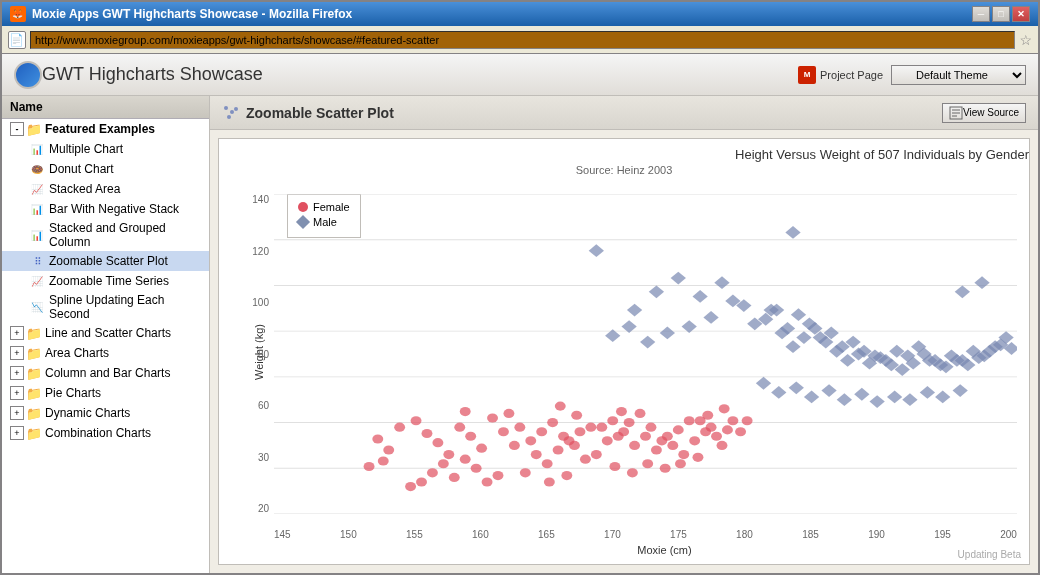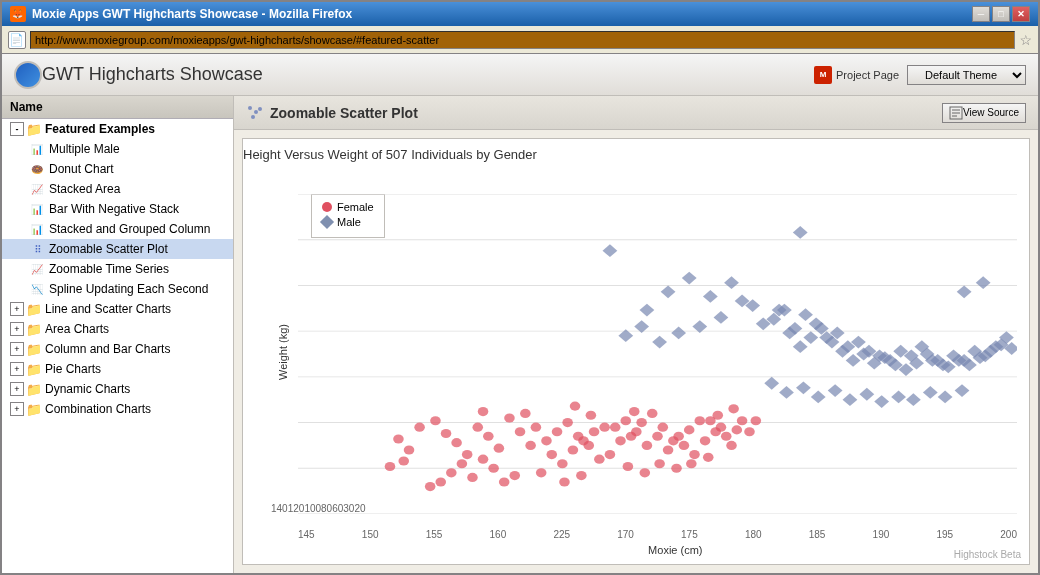--- a/index.html
+++ b/index.html
@@ -20,47 +20,47 @@
     .addr-star { font-size: 14px; color: #848284; }
 
     
     .app-header { background: linear-gradient(to bottom, #f5f5f5, #e0ddd8); border-bottom: 1px solid #c0bdb8; padding: 6px 12px; display: flex; align-items: center; justify-content: space-between; height: 42px; }
     .app-logo { display: flex; align-items: center; gap: 0; }
     .logo-circle { width: 28px; height: 28px; border-radius: 50%; background: linear-gradient(135deg, #2060c0, #4090e0); border: 2px solid #c0bdb8; }
     .app-title { font-size: 18px; color: #333; font-weight: normal; }
     .header-right { display: flex; align-items: center; gap: 8px; }
     .project-btn { display: flex; align-items: center; gap: 4px; font-size: 11px; color: #333; }
     .moxie-icon { width: 18px; height: 18px; background: #cc2200; color: white; font-size: 8px; font-weight: bold; display: flex; align-items: center; justify-content: center; border-radius: 2px; }
-    .theme-select { font-size: 11px; border: 1px solid #848284; background: linear-gradient(to bottom, #f5f5f5, #e0ddd8); padding: 2px 12px; height: 20px; text-align: right; }
+    .theme-select { font-size: 11px; border: 1px solid #848284; background: linear-gradient(to bottom, #f5f5f5, #e0ddd8); padding: 2px 20px; height: 20px; }
 
     
     .main { display: flex; flex: 1; background: #f0ede5; overflow: hidden; }
 
     
-    .sidebar { width: 232px; background: white; border-right: 1px solid #c0bdb8; overflow-y: auto; flex-shrink: 0; }
+    .sidebar { width: 208px; background: white; border-right: 1px solid #c0bdb8; overflow-y: auto; flex-shrink: 0; }
     .sidebar-header { background: linear-gradient(to bottom, #d9d6ce, #c8c5bd); padding: 4px 8px; font-weight: bold; font-size: 12px; border-bottom: 1px solid #b0adb5; }
     .tree-item { display: flex; align-items: center; padding: 2px 4px; cursor: pointer; font-size: 12px; }
     .tree-item.selected { background: #c8d8f0; }
     .tree-item.section { font-weight: bold; }
     .tree-indent-1 { padding-left: 8px; }
     .tree-indent-2 { padding-left: 28px; }
     .tree-expand { width: 14px; height: 14px; border: 1px solid #848284; background: white; display: inline-flex; align-items: center; justify-content: center; font-size: 9px; margin-right: 2px; cursor: pointer; flex-shrink: 0; }
     .tree-icon { width: 16px; height: 16px; margin-right: 3px; flex-shrink: 0; display: inline-flex; align-items: center; justify-content: center; }
     .folder-icon { color: #f0a020; font-size: 13px; }
     .chart-icon { color: #4060c0; font-size: 10px; }
 
     
     .chart-area { flex: 1; display: flex; flex-direction: column; }
     .chart-header { background: linear-gradient(to bottom, #e8e5de, #d8d5ce); border-bottom: 1px solid #c0bdb8; padding: 6px 12px; display: flex; align-items: center; justify-content: space-between; height: 34px; }
     .chart-title-bar { display: flex; align-items: center; gap: 6px; font-size: 14px; font-weight: bold; color: #333; }
     .view-source-btn { display: flex; align-items: center; gap: 0; border: 1px solid #848284; background: linear-gradient(to bottom, #f5f5f5, #e0ddd8); padding: 2px 6px; font-size: 10px; cursor: pointer; }
 
     .chart-container { flex: 1; background: white; margin: 8px; border: 1px solid #c0bdb8; position: relative; }
 
-    .chart-main-title { text-align: left; font-size: 14px; color: #333; margin-top: 5px; }
+    .chart-main-title { text-align: right; font-size: 14px; color: #333; margin-top: 5px; }
     .chart-subtitle { text-align: center; font-size: 11px; color: #666; margin-top: 2px; }
 
     
     .legend { position: absolute; top: 20px; left: 80px; background: white; border: 1px solid #c0bdb8; padding: 6px 10px; font-size: 11px; }
     .legend-item { display: flex; align-items: center; gap: 5px; margin-bottom: 3px; }
     .legend-dot { width: 10px; height: 10px; border-radius: 50%; }
 
     
     .watermark { position: absolute; bottom: 4px; right: 8px; font-size: 10px; color: #aaa; }
   </style>
@@ -111,21 +111,21 @@
       <div class="sidebar-header">Name</div>
 
       <div class="tree-item tree-indent-1 section">
         <span class="tree-expand">-</span>
         <span class="tree-icon folder-icon">📁</span>
         <span>Featured Examples</span>
       </div>
 
       <div class="tree-item tree-indent-2">
         <span class="tree-icon chart-icon">📊</span>
-        <span>Multiple Male</span>
+        <span>Multiple Chart</span>
       </div>
       <div class="tree-item tree-indent-2">
         <span class="tree-icon chart-icon">🍩</span>
         <span>Donut Chart</span>
       </div>
       <div class="tree-item tree-indent-2">
         <span class="tree-icon chart-icon">📈</span>
         <span>Stacked Area</span>
       </div>
       <div class="tree-item tree-indent-2">
@@ -198,62 +198,63 @@
             <line x1="3" y1="4" x2="11" y2="4" stroke="#666"></line>
             <line x1="3" y1="7" x2="11" y2="7" stroke="#666"></line>
             <line x1="3" y1="10" x2="8" y2="10" stroke="#666"></line>
           </svg>
           <span>View Source</span>
         </button>
       </div>
 
       <div class="chart-container">
         <div class="chart-main-title" style="margin-top:8px; font-size:13px;">Height Versus Weight of 507 Individuals by Gender</div>
+        <div class="chart-subtitle">Source: Heinz 2003</div>
 
         <div style="position:absolute; left:12px; top:50%; font-size:11px; color:#333; transform:translateY(-50%) rotate(-90deg); transform-origin:center center; white-space:nowrap;">Weight (kg)</div>
 
         <div style="position:absolute; bottom:8px; left:55%; transform:translateX(-50%); font-size:11px; color:#333;">Moxie (cm)</div>
 
-        <div style="position:absolute; left:28px; top:55px; bottom:50px; display:flex; flex-direction:row; justify-content:space-between; align-items:flex-end; font-size:10px; color:#666; width:22px;">
+        <div style="position:absolute; left:28px; top:55px; bottom:50px; display:flex; flex-direction:column; justify-content:space-between; align-items:flex-end; font-size:10px; color:#666; width:22px;">
           <span>140</span>
             <span>120</span>
             <span>100</span>
             <span>80</span>
             <span>60</span>
             <span>30</span>
             <span>20</span>
         </div>
 
         <div style="position:absolute; left:55px; right:12px; bottom:24px; display:flex; justify-content:space-between; font-size:10px; color:#666;gap:29px;">
           <span>145</span>
             <span>150</span>
             <span>155</span>
             <span>160</span>
-            <span>225</span>
+            <span>165</span>
             <span>170</span>
             <span>175</span>
             <span>180</span>
             <span>185</span>
             <span>190</span>
             <span>195</span>
             <span>200</span>
         </div>
 
         <div class="legend" style="top:55px; left:68px;">
           <div class="legend-item">
             <div class="legend-dot" style="background:#e05060;"></div>
             <span>Female</span>
           </div>
           <div class="legend-item">
             <div style="width:10px;height:10px;background:#8090b0;transform:rotate(45deg);"></div>
             <span>Male</span>
           </div>
         </div>
 
-        <div class="watermark">Highstock Beta</div>
+        <div class="watermark">Updating Beta</div>
 
         <svg style="position:absolute; left:55px; top:55px; right:12px; bottom:50px; width:calc(100% - 67px); height:calc(100% - 105px);" viewBox="0 0 680 350" preserveAspectRatio="none">
 
           <line x1="0" y1="0" x2="680" y2="0" stroke="#e0e0e0" stroke-width="1"></line>
           <line x1="0" y1="50" x2="680" y2="50" stroke="#e0e0e0" stroke-width="1"></line>
           <line x1="0" y1="100" x2="680" y2="100" stroke="#e0e0e0" stroke-width="1"></line>
           <line x1="0" y1="150" x2="680" y2="150" stroke="#e0e0e0" stroke-width="1"></line>
           <line x1="0" y1="200" x2="680" y2="200" stroke="#e0e0e0" stroke-width="1"></line>
           <line x1="0" y1="250" x2="680" y2="250" stroke="#e0e0e0" stroke-width="1"></line>
           <line x1="0" y1="300" x2="680" y2="300" stroke="#e0e0e0" stroke-width="1"></line>

